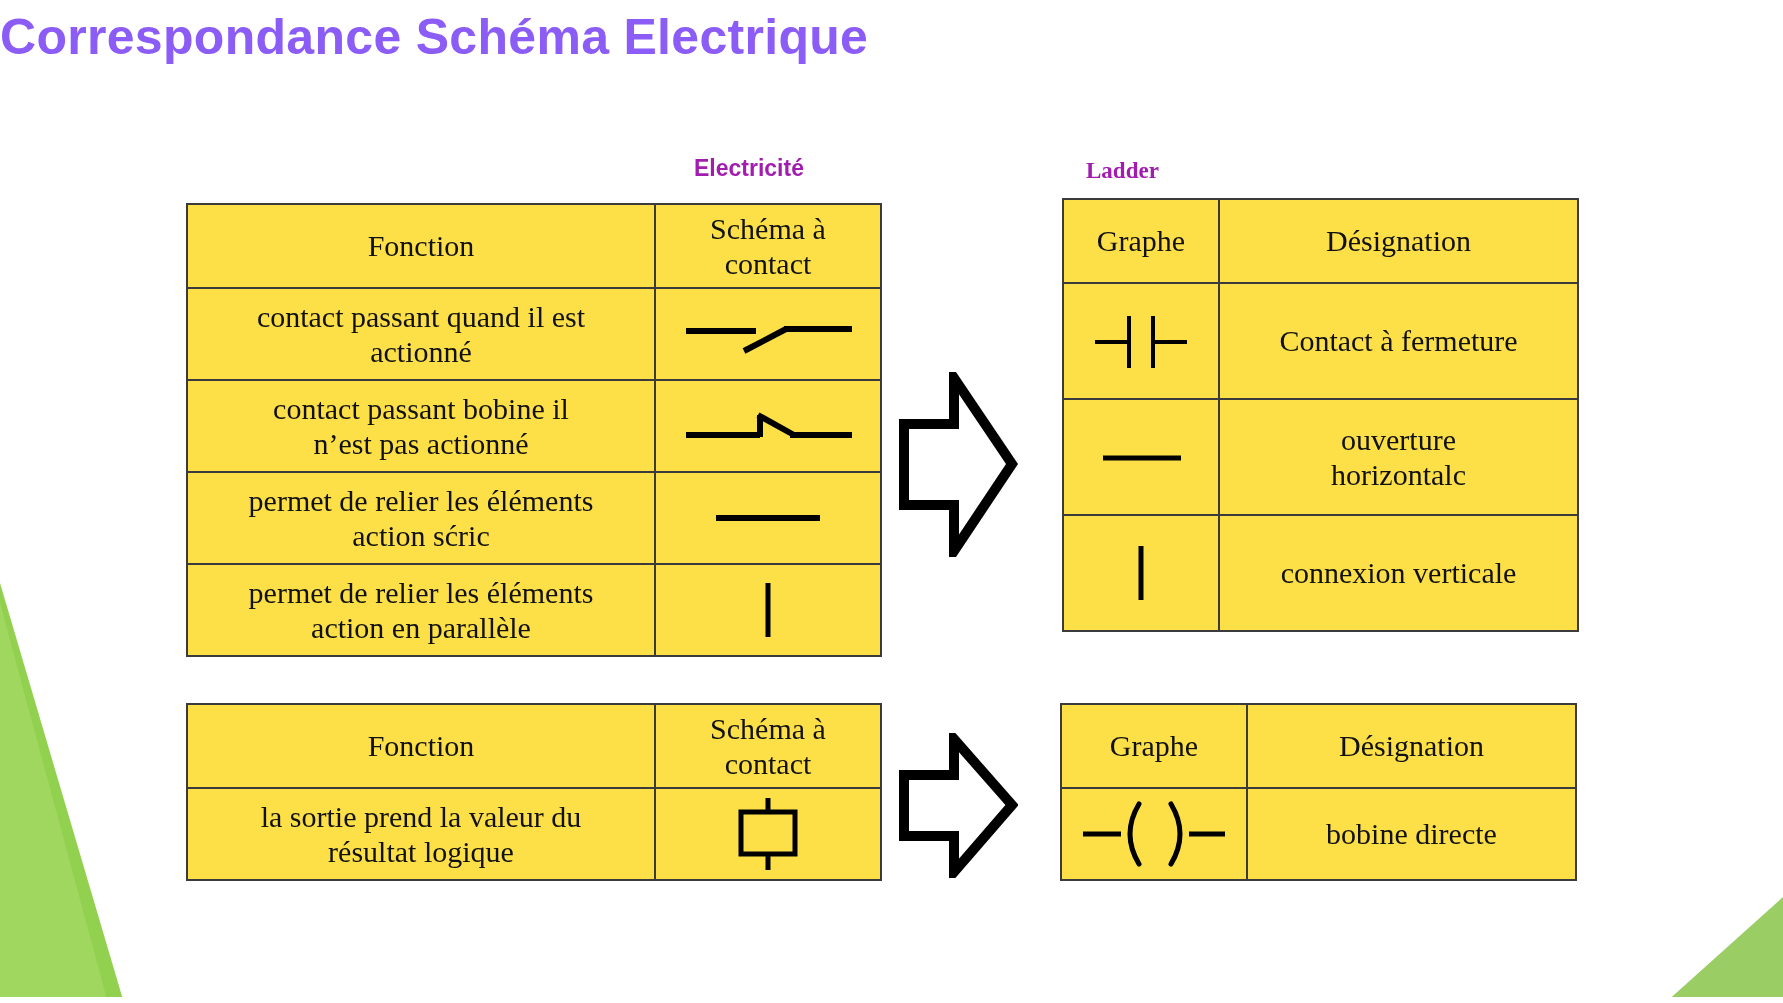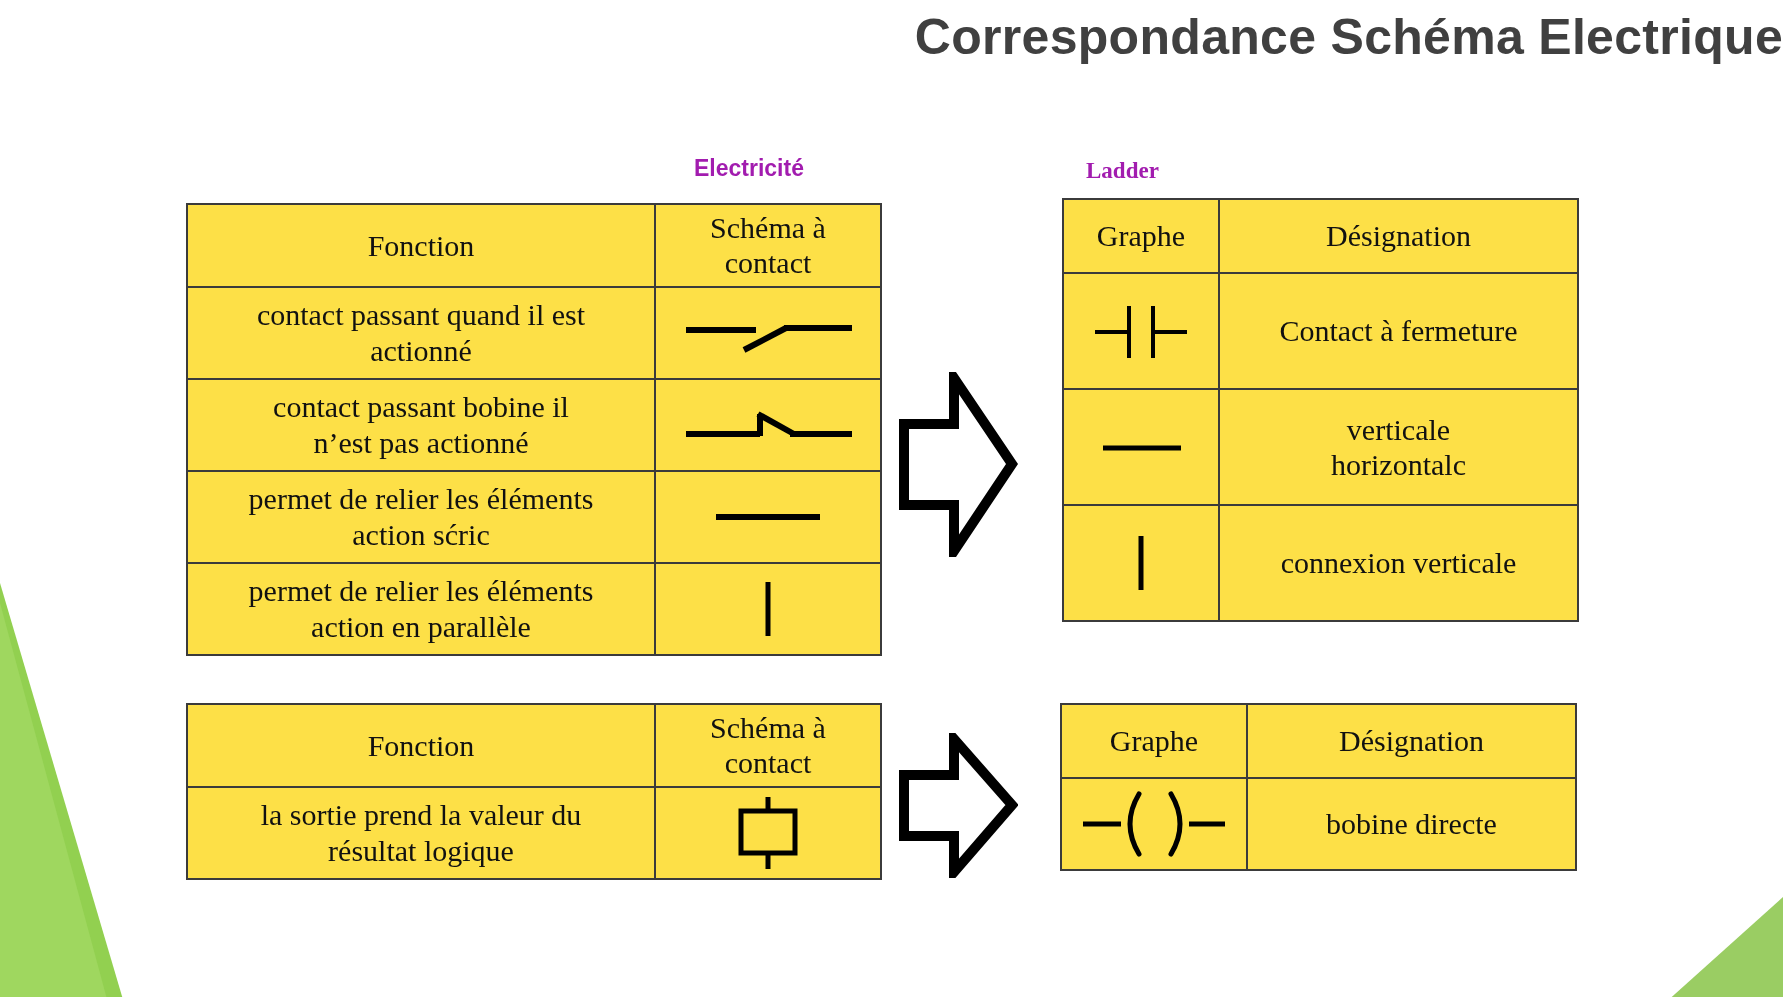--- a/index.html
+++ b/index.html
@@ -56,26 +56,26 @@
     background: #ffffff;
     z-index: 2;
   }
 
   
   .title {
     position: absolute;
     left: 0;
     top: 8px;
     width: 1783px;
-    text-align: right;
+    text-align: left;
     font-family: "Liberation Sans", sans-serif;
     font-weight: bold;
     font-size: 50px;
     letter-spacing: 0.3px;
-    color: #404040;
+    color: #8b5cf6;
     z-index: 5;
   }
 
   
   .caption {
     position: absolute;
     font-family: "Liberation Sans", sans-serif;
     font-weight: bold;
     font-size: 23px;
     color: #a21caf;
@@ -125,21 +125,21 @@
   #tbl-lad-bot .c-desig { width: 327px; }
 
   .cell-text {
     display: block;
     padding: 5px 10px;
     font-size: 30px;
     line-height: 1.18;
   }
   .head .cell-text { font-size: 30px; }
 
-  .row-h-head  { height: 74px; }
+  .row-h-head  { height: 84px; }
   .row-h-std   { height: 92px; margin-top: 8px; }
   .row-h-lad   { height: 116px; }
 
   .sym-cell { line-height: 0; }
   .sym-cell svg { display: block; margin: 0 auto; }
 
   
   .arrow {
     position: absolute;
     z-index: 5;
@@ -264,21 +264,21 @@
 
 
   <tr class="row-h-lad">
     <td class="c-graph sym-cell">
       <svg width="120" height="70" viewBox="0 0 120 70">
         <line x1="22" y1="36" x2="100" y2="36" stroke="#000" stroke-width="5"></line>
       </svg>
     </td>
     <td class="c-desig">
       <span class="cell-text">
-        <span>verticale</span><br>
+        <span>ouverture</span><br>
         <span>horizontalc</span>
       </span>
     </td>
   </tr>
 
   <tr class="row-h-lad">
     <td class="c-graph sym-cell">
       <svg width="120" height="70" viewBox="0 0 120 70">
         <line x1="60" y1="8" x2="60" y2="62" stroke="#000" stroke-width="5"></line>
       </svg>

